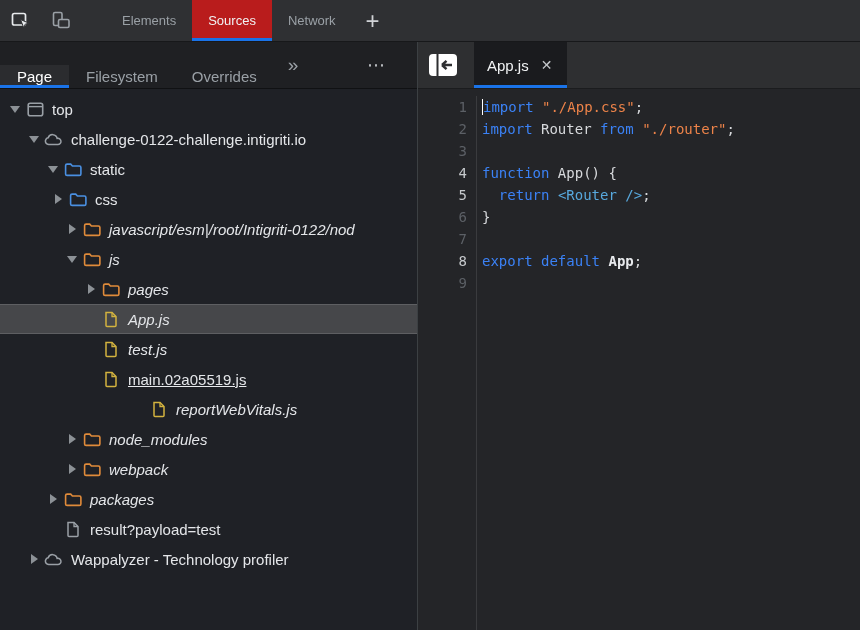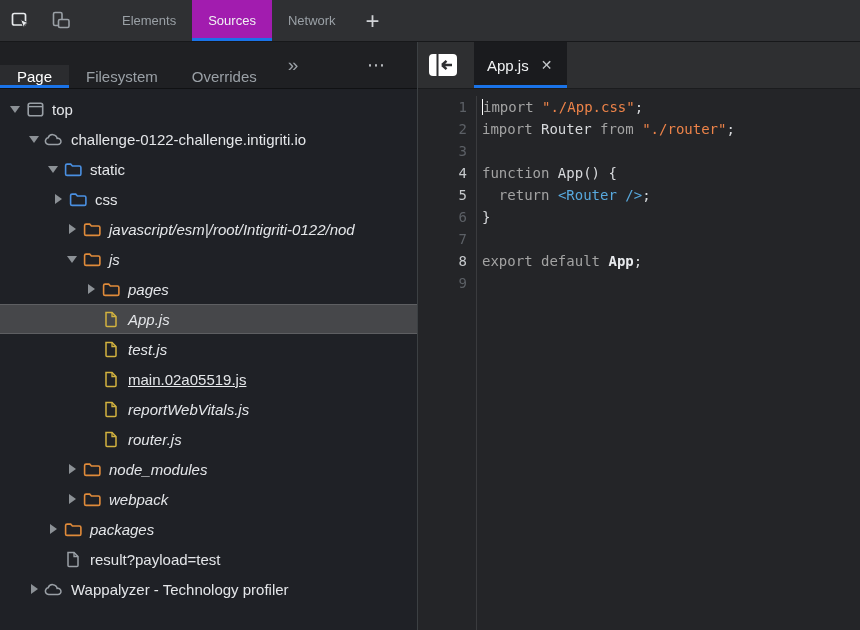--- a/index.html
+++ b/index.html
@@ -6,21 +6,21 @@
   html,body { width:860px; height:630px; overflow:hidden; background:#1f2126; }
   .devtools { width:860px; height:630px; display:flex; flex-direction:column;
               font-family:"Liberation Sans", sans-serif; color:#e8eaed; }
 
   
   .top-toolbar { height:42px; flex:0 0 42px; background:#2f3033; display:flex; align-items:stretch; border-bottom:1px solid #17181a; }
   .tb-icons { display:flex; align-items:center; padding:0 6px 0 8px; gap:14px; }
   .tb-icon { width:26px; height:26px; display:flex; align-items:center; justify-content:center; border-radius:3px; }
   .main-tabs { display:flex; align-items:stretch; margin-left:26px; }
   .main-tab { display:flex; align-items:center; padding:0 16px; font-size:13px; color:#9aa0a6; cursor:default; border-bottom:3px solid transparent; padding-top:3px; }
-  .main-tab.active { background:#a21caf; color:#f1f3f4; border-bottom:3px solid #1a73e8; }
+  .main-tab.active { background:#b91c1c; color:#f1f3f4; border-bottom:3px solid #1a73e8; }
   .plus-btn { display:flex; align-items:center; padding:0 14px; color:#d0d2d6; font-size:24px; font-weight:300; }
 
   
   .workspace { flex:1; display:flex; min-height:0; }
   .left-pane { width:418px; flex:0 0 418px; display:flex; flex-direction:column; border-right:1px solid #3c4043; background:#1f2126; }
   .right-pane { flex:1; display:flex; flex-direction:column; min-width:0; background:#242528; }
 
   
   .nav-toolbar { height:47px; flex:0 0 47px; background:#1f2023; display:flex; align-items:stretch; border-bottom:1px solid #101113; }
   .nav-tab { display:flex; align-items:center; padding:0 17px; font-size:15px; color:#9aa0a6; border-bottom:3px solid transparent; padding-top:3px; }
@@ -45,21 +45,21 @@
   .editor-tab { display:flex; align-items:center; gap:10px; padding:0 13px; background:#1a1b1e; border-bottom:3px solid #1a73e8; padding-top:3px; font-size:15px; color:#f1f3f4; }
   .tab-close { color:#c4c7cb; font-size:14px; padding:0 2px; }
 
   
   .editor { flex:1; display:flex; min-height:0; font-family:"DejaVu Sans Mono","Liberation Mono",monospace; font-size:14px; line-height:22px; padding-top:7px; }
   .gutter { width:59px; flex:0 0 59px; border-right:1px solid #3a3b3e; text-align:right; padding-right:9px; color:#5c6066; user-select:none; }
   .gutter .ln { height:22px; }
   .gutter .ln.bright { color:#c6c9cc; }
   .code { flex:1; padding-left:5px; overflow:hidden; color:#d7d9dc; }
   .code-row { height:22px; white-space:pre; }
-  .tok-kw { color:#a3a3a3; }
+  .tok-kw { color:#3b82f6; }
   .tok-str { color:#ed8349; }
   .tok-tag { color:#58a9de; }
   .tok-pl  { color:#d7d9dc; }
   .tok-def { color:#e8eaed; font-weight:bold; }
   .caret { display:inline-block; width:0; height:16px; border-left:1.5px solid #ffffff; vertical-align:-3px; }
 </style>
 </head>
 <body>
 
 <div class="devtools">
@@ -187,39 +187,29 @@
           <div class="tree-row" style="padding-left: 84px; text-decoration: underline;">
             <span class="arrow none"></span>
             <span class="tree-icon">
               <svg width="14" height="17" viewBox="0 0 14 17">
                 <path d="M2 1.5 h6 L12 5.5 v9 q0 1 -1 1 H3 q-1 0 -1 -1 z" fill="none" stroke="#d3b33f" stroke-width="1.5"></path>
                 <path d="M8 1.5 v4 h4" fill="none" stroke="#d3b33f" stroke-width="1.3"></path>
               </svg>
             </span>
             <span class="tree-label">main.02a05519.js</span>
           </div>
-          <div class="tree-row" style="padding-left: 84px;">
+          <div class="tree-row" style="padding-left: 84px; margin-left: 48px;">
             <span class="arrow none"></span>
             <span class="tree-icon">
               <svg width="14" height="17" viewBox="0 0 14 17">
                 <path d="M2 1.5 h6 L12 5.5 v9 q0 1 -1 1 H3 q-1 0 -1 -1 z" fill="none" stroke="#d3b33f" stroke-width="1.5"></path>
                 <path d="M8 1.5 v4 h4" fill="none" stroke="#d3b33f" stroke-width="1.3"></path>
               </svg>
             </span>
             <span class="tree-label italic">reportWebVitals.js</span>
-          </div>
-          <div class="tree-row" style="padding-left: 84px;">
-            <span class="arrow none"></span>
-            <span class="tree-icon">
-              <svg width="14" height="17" viewBox="0 0 14 17">
-                <path d="M2 1.5 h6 L12 5.5 v9 q0 1 -1 1 H3 q-1 0 -1 -1 z" fill="none" stroke="#d3b33f" stroke-width="1.5"></path>
-                <path d="M8 1.5 v4 h4" fill="none" stroke="#d3b33f" stroke-width="1.3"></path>
-              </svg>
-            </span>
-            <span class="tree-label italic">router.js</span>
           </div>
           <div class="tree-row" style="padding-left: 65px;">
             <span class="arrow right"></span>
             <span class="tree-icon">
               <svg width="18" height="15" viewBox="0 0 18 15">
                 <path d="M1.6 3.6 q0 -1.5 1.5 -1.5 h3.6 l1.7 1.9 h7 q1.5 0 1.5 1.5 v6.4 q0 1.5 -1.5 1.5 H3.1 q-1.5 0 -1.5 -1.5 z" fill="none" stroke="#e08b3a" stroke-width="1.6"></path>
               </svg>
             </span>
             <span class="tree-label italic">node_modules</span>
           </div>

